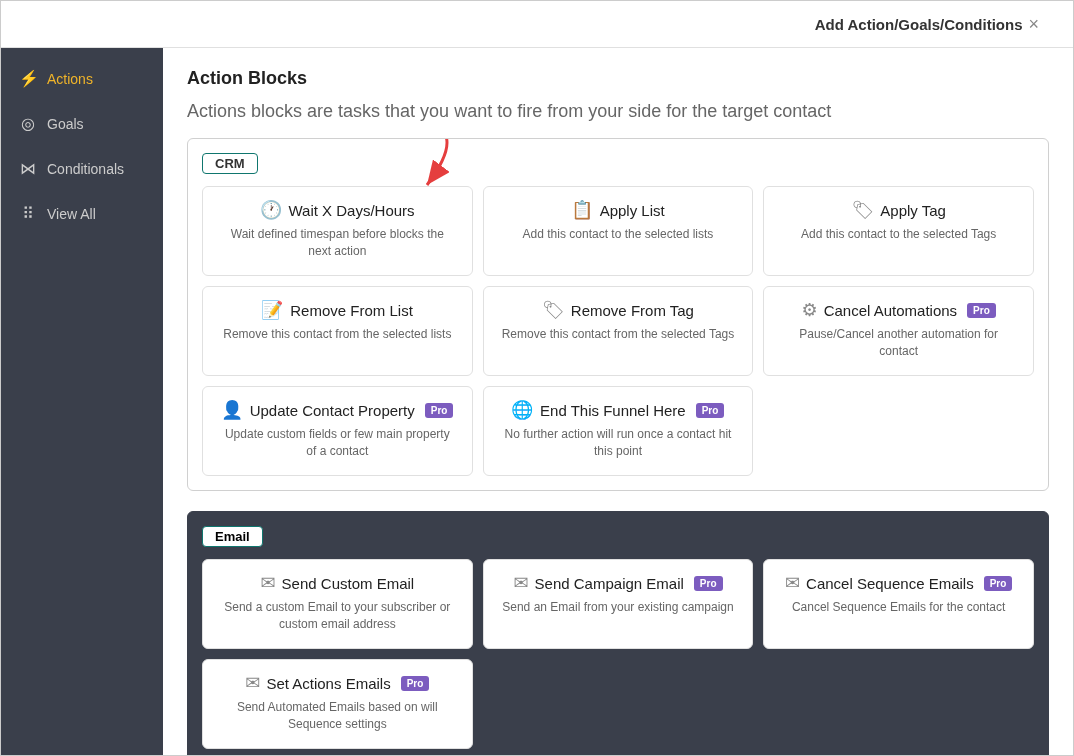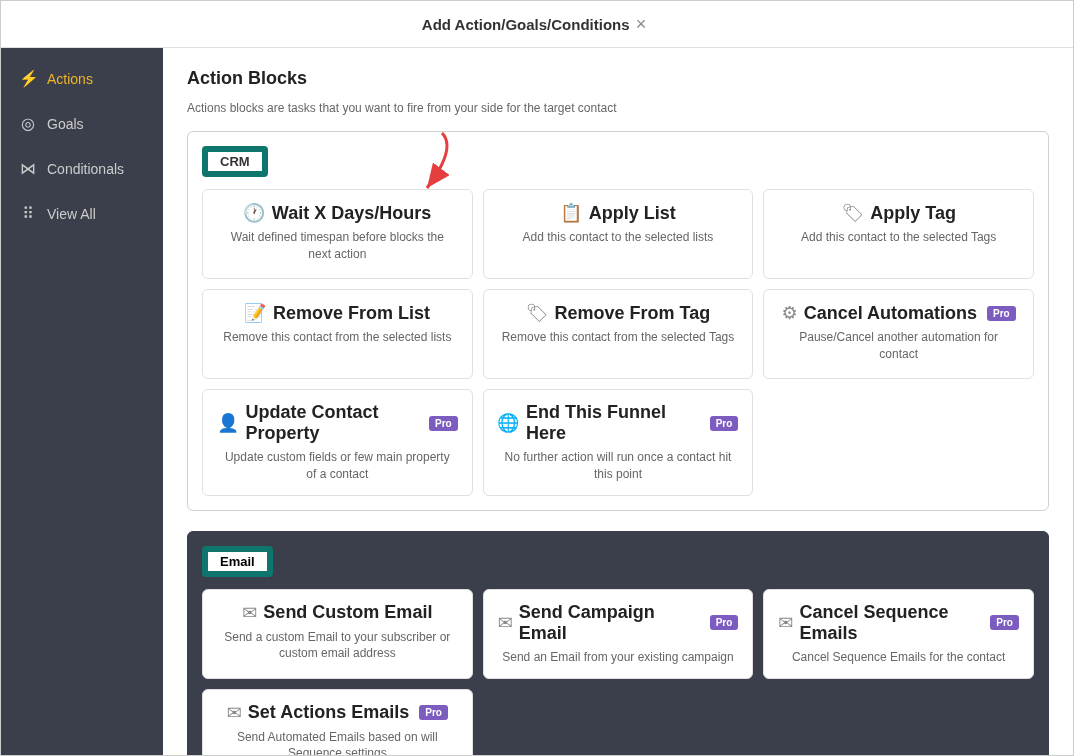--- a/index.html
+++ b/index.html
@@ -10,23 +10,23 @@
       height: 756px;
       background: #fff;
       display: flex;
       flex-direction: column;
       border: 1px solid #ccc;
       box-shadow: 0 4px 24px rgba(0,0,0,0.18);
     }
 
     .modal-header {
       display: flex;
-      justify-content: center;
+      justify-content: flex-end;
       align-items: center;
-      padding: 12px 4px;
+      padding: 12px 28px;
       border-bottom: 1px solid #e0e0e0;
       background: #fff;
     }
 
     .modal-title {
       font-size: 15px;
       font-weight: 600;
       color: #333;
     }
 
@@ -86,42 +86,42 @@
     }
 
     .section-title {
       font-size: 18px;
       font-weight: 700;
       color: #222;
       margin-bottom: 12px;
     }
 
     .section-subtitle {
-      font-size: 12px;
+      font-size: 18px;
       color: #666;
       margin-bottom: 16px;
     }
 
     
     .block-group {
       border: 1px solid #d0d0d0;
       border-radius: 6px;
       margin-bottom: 20px;
       background: #fff;
       overflow: hidden;
     }
 
     .block-group.email-group {
       background: #3a3f4b;
       border-color: #3a3f4b;
     }
 
     .group-label {
       display: inline-block;
-      border: 6px solid #0f766e;
+      border: 1px solid #0f766e;
       border-radius: 4px;
       padding: 2px 12px;
       font-size: 13px;
       font-weight: 600;
       color: #333;
       margin: 14px 0 0 14px;
       background: #fff;
     }
 
     .group-label.email-label {
@@ -146,22 +146,22 @@
       min-height: 90px;
     }
 
     .card-icon {
       font-size: 18px;
       color: #888;
       flex-shrink: 0;
     }
 
     .card-title {
-      font-size: 18px;
-      font-weight: 700;
+      font-size: 15px;
+      font-weight: 400;
       color: #222;
     }
 
     .card-desc {
       font-size: 12px;
       color: #666;
       line-height: 1.4;
       text-align: center;
       padding: 0 4px;
     }

